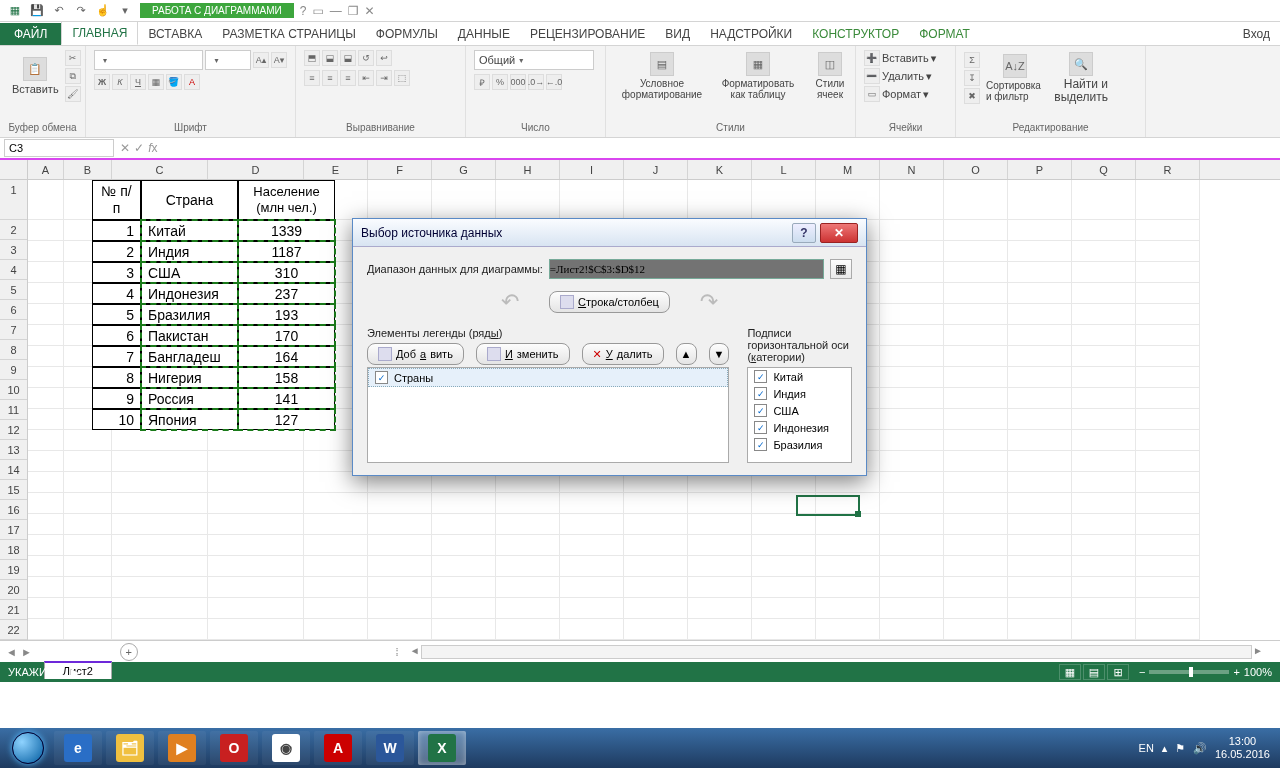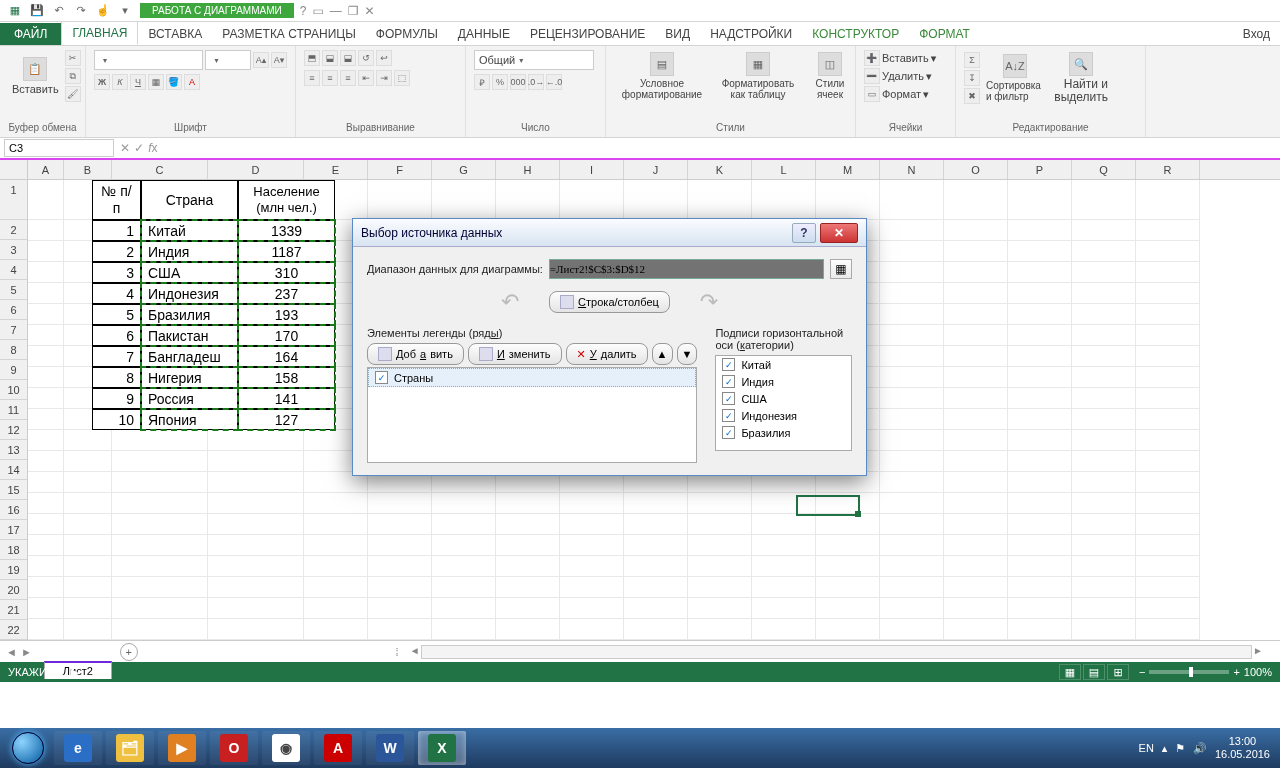--- a/index.html
+++ b/index.html
@@ -84,21 +84,21 @@
 .dlg-input { flex: 1; border: 1px solid #7a9; padding: 2px 0; font-size: 11px; background: #737373; height: 20px; font-family: "Segoe UI"; }
 .range-btn { width: 22px; height: 20px; border: 1px solid #aaa; background: linear-gradient(#fdfdfd,#eaeaea); display: flex; align-items: center; justify-content: center; }
 .dlg-center { text-align: center; margin: 6px 0 12px; display:flex; justify-content:center; align-items:center; gap: 18px; }
 .btn { border: 1px solid #999; background: linear-gradient(#fdfdfd,#e4e4e4); padding: 2px 10px; font-size: 11px; border-radius: 8px; display: inline-flex; align-items: center; gap: 4px; height: 22px; }
 .btn u { text-decoration: underline; }
 .arrow-sw { width: 42px; height: 26px; color: #bbb; font-size: 22px; }
 .dlg-cols { display: flex; gap: 18px; }
 .dlg-col { flex: 1; }
 .dlg-col-title { font-size: 11px; color: #222; margin-bottom: 4px; }
 .dlg-col-title u { text-decoration: underline; }
-.toolbar { display: flex; gap: 4px; margin-bottom: 2px; }
+.toolbar { display: flex; gap: 12px; margin-bottom: 2px; }
 .listbox { border: 1px solid #aaa; background: #fff; height: 96px; overflow-y: scroll; font-size: 11px; }
 .list-item { display: flex; align-items: center; gap: 6px; padding: 2px 6px; }
 .list-item.sel { background: #e6f0fa; border: 1px dotted #8ab; }
 .chk { width: 13px; height: 13px; border: 1px solid #888; background: #fff; display: inline-flex; align-items: center; justify-content: center; font-size: 9px; color: #06c; }
 .dlg-footer { display: flex; padding: 8px 0 2px; align-items: center; }
 .dlg-footer .btn { min-width: 70px; justify-content: center; }
 .dlg-footer .spacer { flex: 1; }
 .icon-mini { width:14px;height:14px; display:inline-block; background:#dde; border:1px solid #aac; }
 
 

